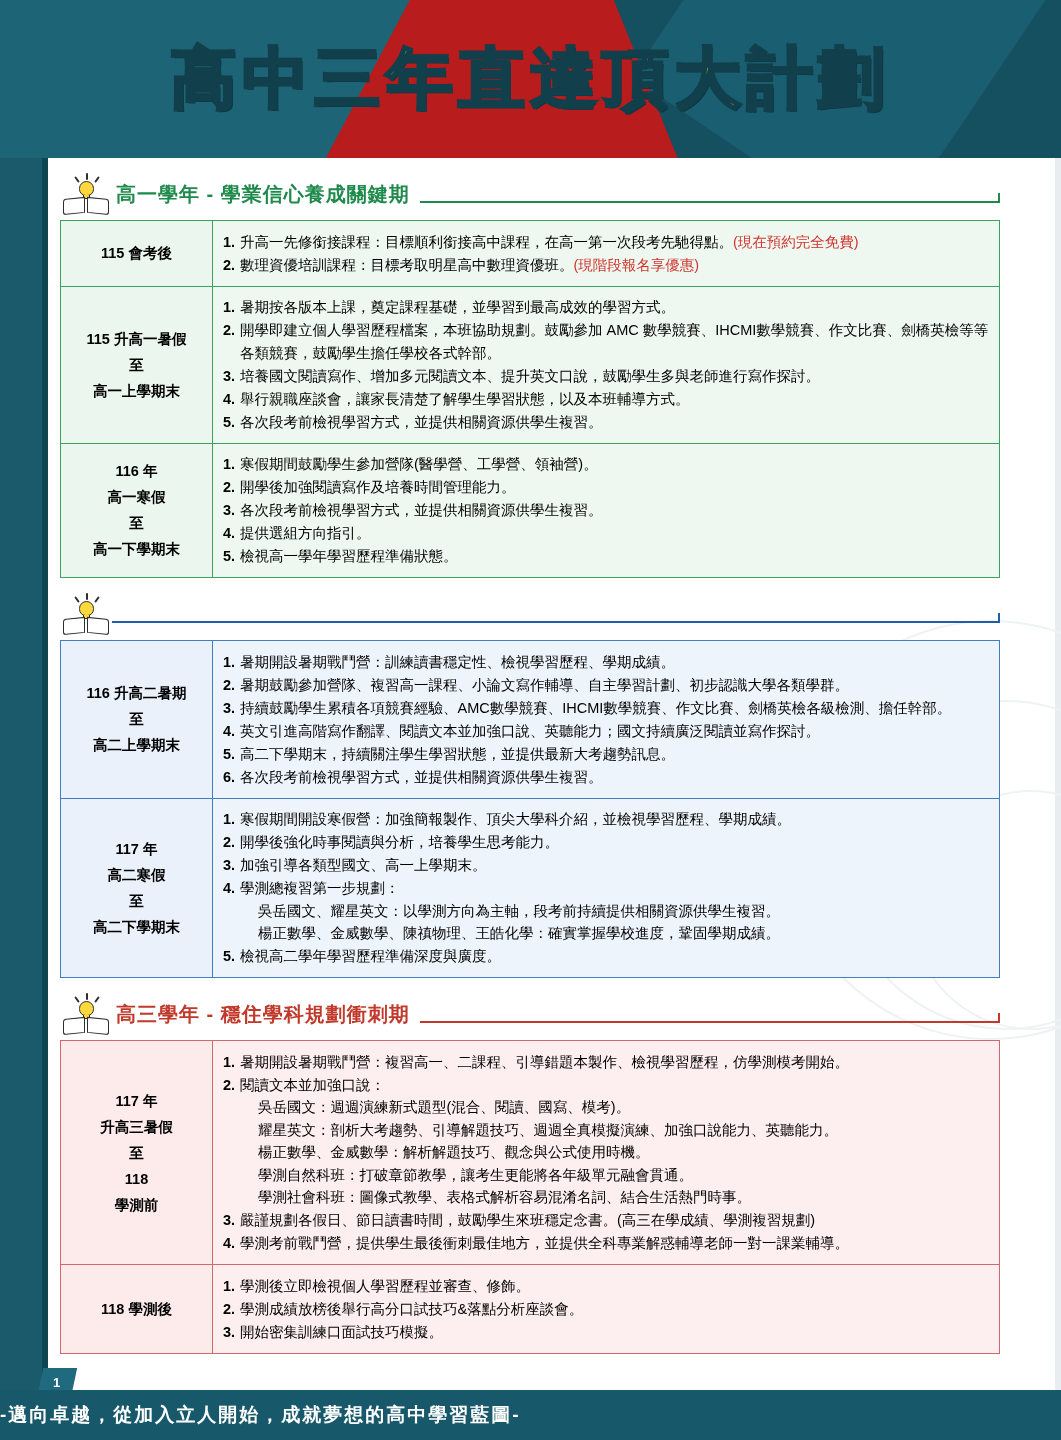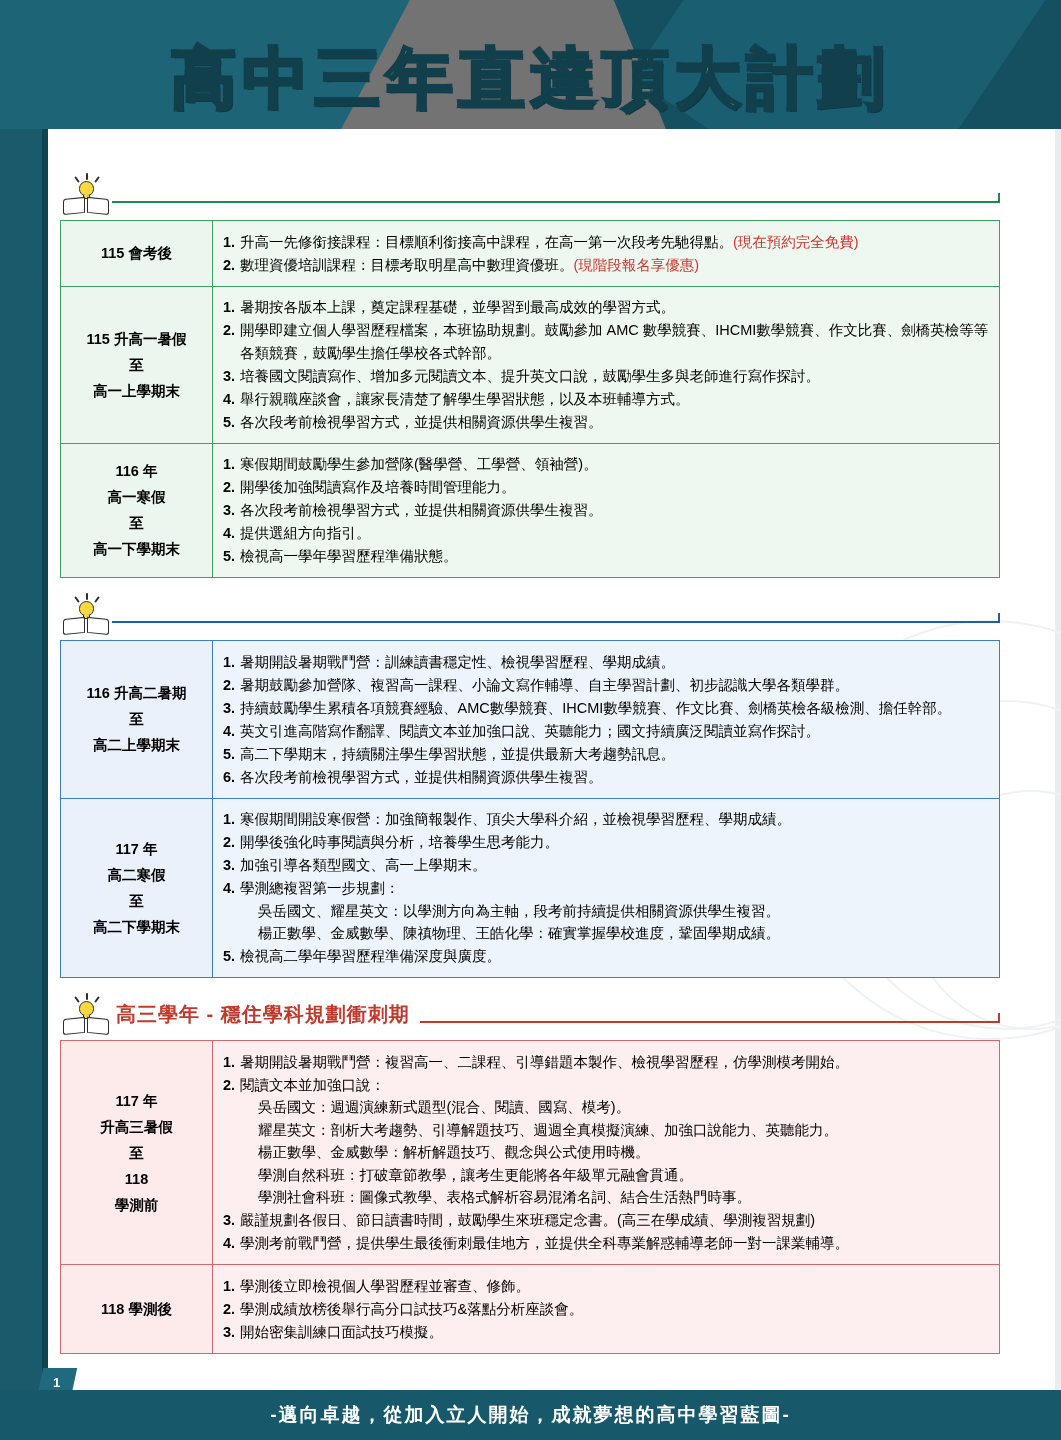--- a/index.html
+++ b/index.html
@@ -40,22 +40,22 @@
     position:absolute;
     border:2px solid #eef2f3;
     border-radius:50%;
     pointer-events:none;
   }
   
   .header {
     position: absolute;
     left: 0; top: 0;
     width: 1061px;
-    height: 129px;
-    background: #737373;
+    height: 158px;
+    background: #b91c1c;
     overflow:hidden;
   }
   .header .diag1{
     position:absolute; width:520px; height:420px;
     background:#1d6477; transform: rotate(28deg);
     left:-150px; top:-200px;
   }
   .header .diag2{
     position:absolute; width:640px; height:420px;
     background:#14505f; transform: rotate(-22deg);
@@ -198,21 +198,20 @@
     position: absolute;
     left: 0; bottom: 0;
     width: 1061px;
     height: 50px;
     background: #17586a;
     color: #ffffff;
     font-size: 19px;
     font-weight: bold;
     letter-spacing: 2px;
     line-height: 50px;
-    text-align: center;
   }
   .pagenum {
     position: absolute;
     left: 40px;
     bottom: 42px;
     width: 34px;
     height: 30px;
     background: #1f6a7e;
     color: #ffffff;
     font-size: 13px;
@@ -250,20 +249,21 @@
               <span></span>
               <span></span>
             </div>
             <div class="bulb"></div>
             <div class="neck"></div>
             <div class="book">
               <div class="pg l"></div>
               <div class="pg r"></div>
             </div>
           </div>
+          <div class="sec-title">高一學年 - 學業信心養成關鍵期</div>
           <div class="sec-line"></div>
         </div>
         <table class="tbl">
           <tbody>
             <tr>
               <td class="period">115 會考後</td>
               <td class="items">
                 <ol>
                   <li><span class="num">1.</span><span>升高一先修銜接課程：目標順利銜接高中課程，在高一第一次段考先馳得點。</span><span class="note">(現在預約完全免費)</span></li>
                   <li><span class="num">2.</span><span>數理資優培訓課程：目標考取明星高中數理資優班。</span><span class="note">(現階段報名享優惠)</span></li>

